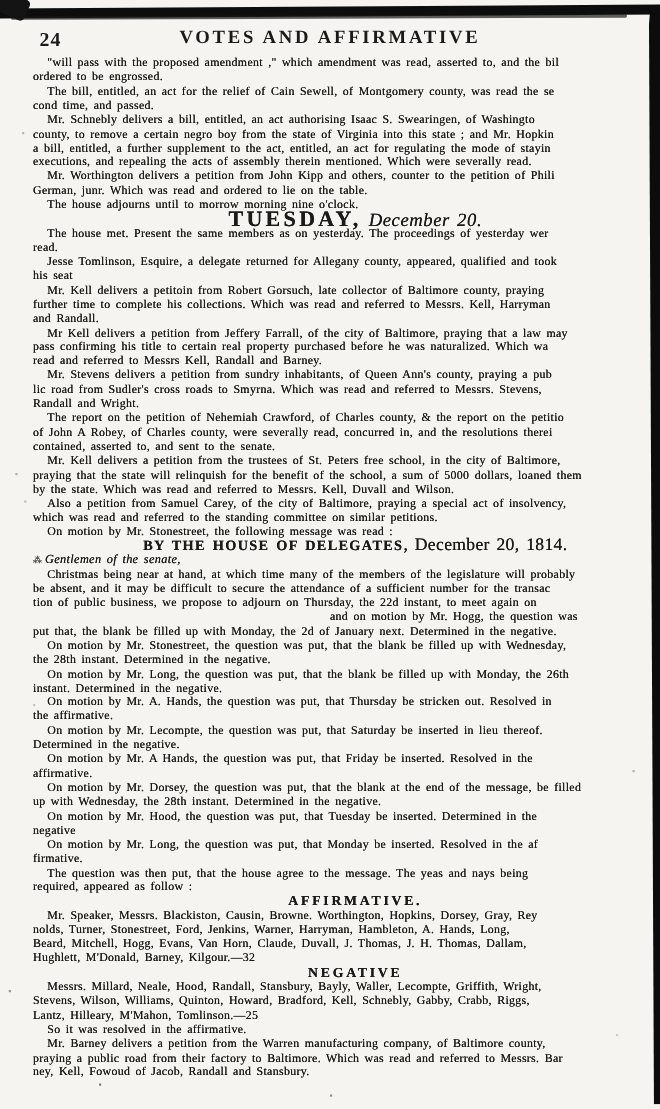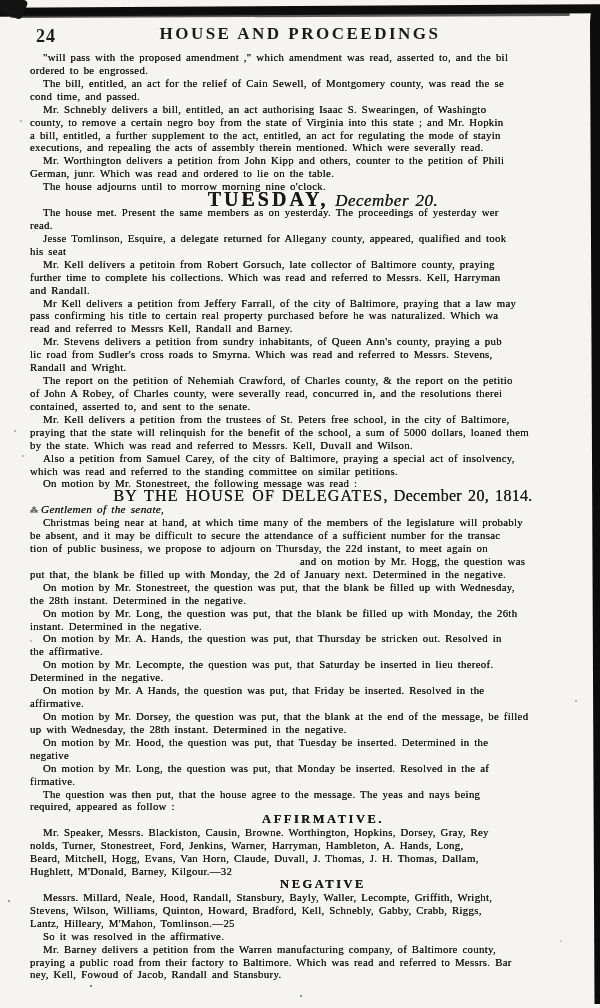--- a/index.html
+++ b/index.html
@@ -45,36 +45,36 @@
   .line{
     height:12.93px;line-height:12.93px;font-size:10.8px;white-space:nowrap;
     letter-spacing:0.3px;word-spacing:1.8px;
     text-shadow:0 0 0.45px #1b1a18;
   }
   .line.indent{text-indent:13px;}
   .line.mid{padding-left:270px;}
   .line.center{text-align:center;white-space:nowrap;}
   .head-date-main{font-weight:bold;font-size:20px;letter-spacing:3px;}
   .head-date-sub{font-style:italic;font-size:17px;letter-spacing:0.5px;}
-  .head-msg-main{font-weight:normal;font-size:16px;letter-spacing:1.2px;}
+  .head-msg-main{font-weight:bold;font-size:13px;letter-spacing:1.2px;}
   .head-msg-sub{font-size:16px;}
   .head-vote{font-weight:bold;font-size:12.5px;letter-spacing:2.5px;}
   .salute-text{font-style:italic;font-size:11.2px;}
   .salute-mark{color:#555;font-size:8px;letter-spacing:-1px;margin-right:4px;}
 </style>
 </head>
 <body>
 
 <div class="scan-top"></div>
 <div class="scan-top2"></div>
 <div class="scan-corner"></div>
 <div class="speckles"></div>
 
 <div class="page-number">24</div>
-<div class="page-title">HOUSE AND PROCEEDINGS</div>
+<div class="page-title">VOTES AND AFFIRMATIVE</div>
 
 <div class="page-text" id="lines">
     <div class="line indent">"will pass with the proposed amendment ," which amendment was read, asserted to, and the bil</div>
     <div class="line">ordered to be engrossed.</div>
     <div class="line indent">The bill, entitled, an act for the relief of Cain Sewell, of Montgomery county, was read the se</div>
     <div class="line">cond time, and passed.</div>
     <div class="line indent">Mr. Schnebly delivers a bill, entitled, an act authorising Isaac S. Swearingen, of Washingto</div>
     <div class="line">county, to remove a certain negro boy from the state of Virginia into this state ; and Mr. Hopkin</div>
     <div class="line">a bill, entitled, a further supplement to the act, entitled, an act for regulating the mode of stayin</div>
     <div class="line">executions, and repealing the acts of assembly therein mentioned.  Which were severally read.</div>

